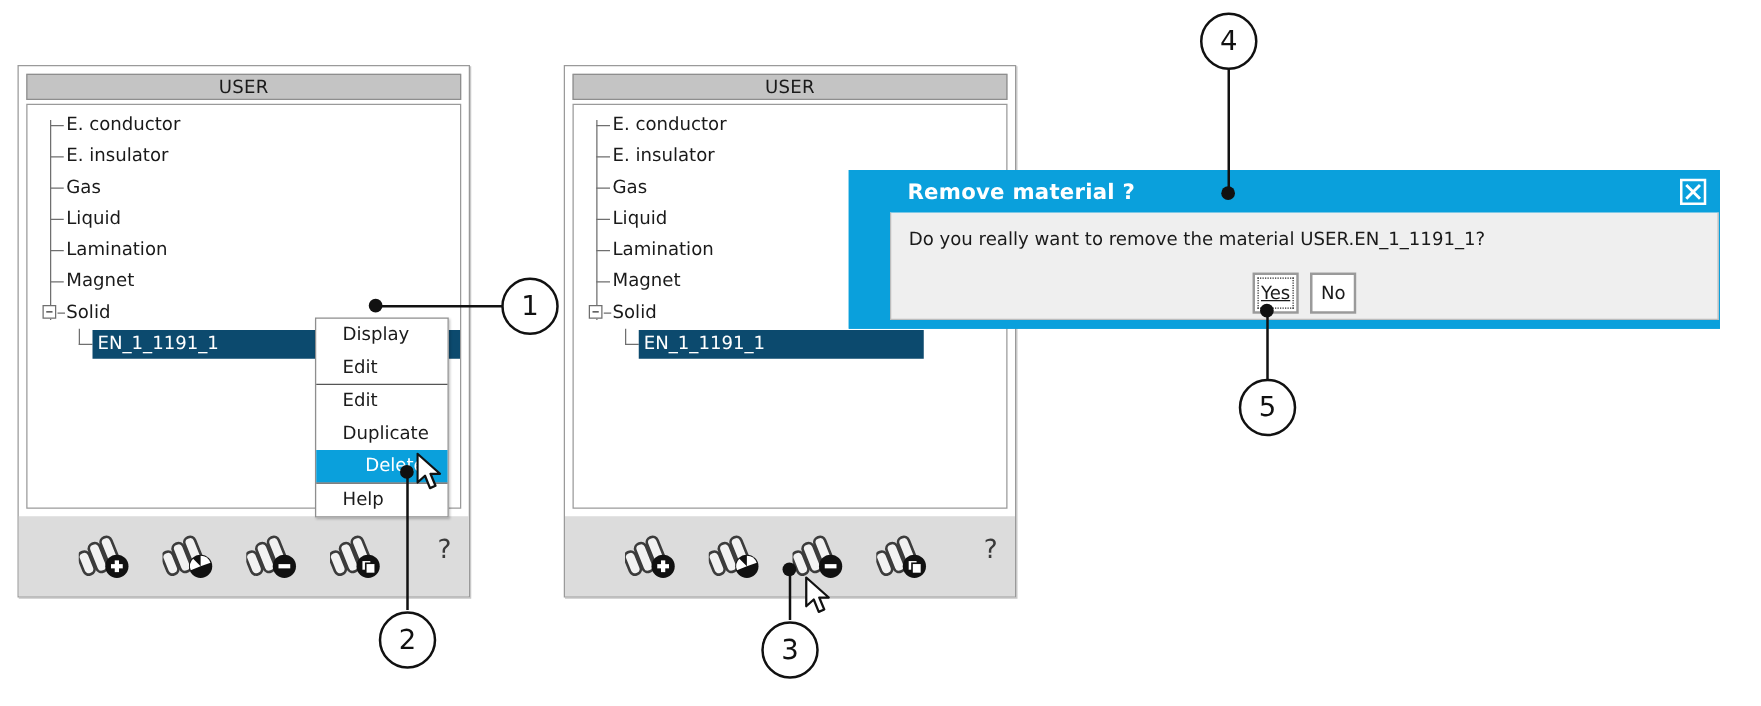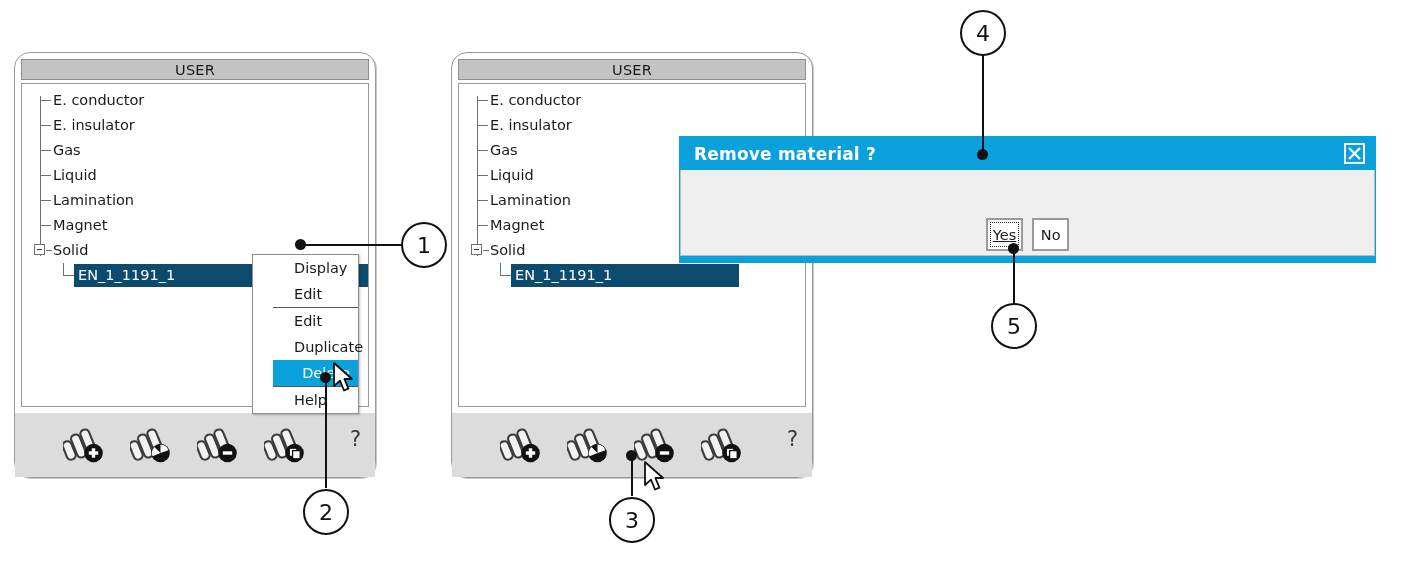--- a/index.html
+++ b/index.html
@@ -5,21 +5,21 @@
   html,body{margin:0;padding:0;}
   body{
     width:1409px;height:565px;position:relative;background:#ffffff;
     font-family:"DejaVu Sans","Liberation Sans",sans-serif;
     -webkit-font-smoothing:antialiased;
   }
   .stage{position:absolute;left:0;top:0;width:1409px;height:565px;overflow:hidden;}
 
   
   .panel{position:absolute;background:#ffffff;border:1px solid #9a9a9a;box-sizing:border-box;}
-  .panel-shadow{box-shadow:1px 1px 0 #c8c8c8;border-radius:16px;}
+  .panel-shadow{box-shadow:1px 1px 0 #c8c8c8;}
   .panel-header{
     position:absolute;left:6px;top:6px;right:6px;height:21px;
     background:#c4c4c4;border:1px solid #8e8e8e;box-sizing:border-box;
     display:flex;align-items:center;justify-content:center;
     font-size:14.5px;color:#1a1a1a;letter-spacing:.2px;
   }
   .tree-area{
     position:absolute;left:6px;top:30px;right:6px;bottom:70px;
     background:#ffffff;border:1px solid #9a9a9a;box-sizing:border-box;
     overflow:hidden;
@@ -318,21 +318,21 @@
           </g>
           <circle cx="30.5" cy="28" r="9.3" fill="#111111"></circle>
           <rect x="25.3" y="23.2" width="7.6" height="8.2" fill="#ffffff" stroke="#111111" stroke-width="1.3"></rect>
           <rect x="28.6" y="25.6" width="7.6" height="8.2" fill="#ffffff" stroke="#111111" stroke-width="1.3"></rect>
         </svg>
       </div>
       <div class="qmark" style="left:335px;">?</div>
     </div>
   </div>
 
-  <div class="ctxmenu" style="left:252px;top:254px;width:107px;padding-left:20px;">
+  <div class="ctxmenu" style="left:252px;top:254px;width:107px;">
     <div class="ctx-item">Display</div>
     <div class="ctx-item">Edit</div>
     <div class="ctx-sep"></div>
     <div class="ctx-item">Edit</div>
     <div class="ctx-item">Duplicate</div>
     <div class="ctx-item sel">Delete</div>
     <div class="ctx-sep"></div>
     <div class="ctx-item">Help</div>
   </div>
 
@@ -341,30 +341,31 @@
       <path d="M1 1 L1 24 L7 18.6 L11 28.5 L15.4 26.6 L11.4 17 L19 17 Z" fill="#ffffff" stroke="#111111" stroke-width="1.8" stroke-linejoin="round"></path>
     </svg>
   </div>
 
   <div class="cursor" style="left:644px;top:461px;">
     <svg width="26" height="32" viewBox="0 0 26 32">
       <path d="M1 1 L1 24 L7 18.6 L11 28.5 L15.4 26.6 L11.4 17 L19 17 Z" fill="#ffffff" stroke="#111111" stroke-width="1.8" stroke-linejoin="round"></path>
     </svg>
   </div>
 
-  <div class="dialog" style="left:679px;top:136px;width:697px;height:127px;">
+  <div class="dialog" style="left:679px;top:136px;width:697px;height:127px;padding-left:32px;">
     <div class="dlg-title">
       <span class="t">Remove material ?</span>
       <div class="dlg-close">
         <svg width="15" height="15" viewBox="0 0 15 15">
           <path d="M2 2 L13 13 M13 2 L2 13" stroke="#ffffff" stroke-width="2.3" fill="none"></path>
         </svg>
       </div>
     </div>
     <div class="dlg-body">
+      <div class="dlg-msg">Do you really want to remove the material USER.EN_1_1191_1?</div>
       <div class="dlg-buttons">
         <div class="dlg-btn focused">
           <span class="focus-ring"></span>
           <span>Yes</span>
         </div>
         <div class="dlg-btn">
           <span>No</span>
         </div>
       </div>
     </div>

